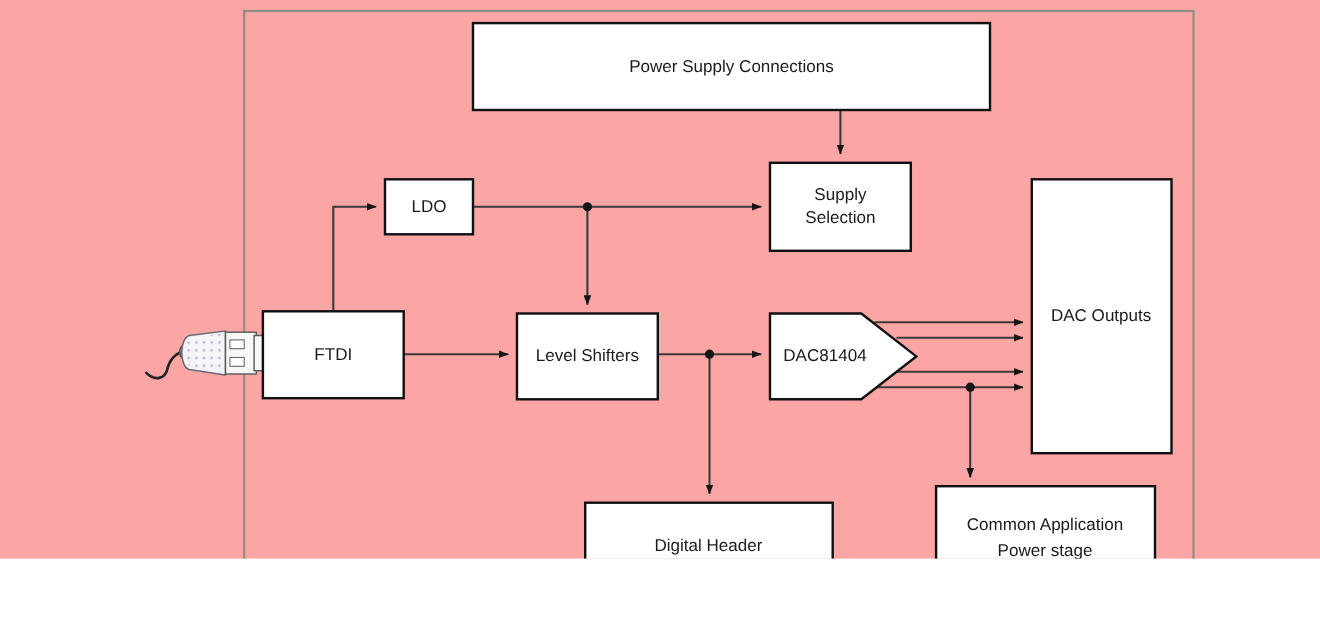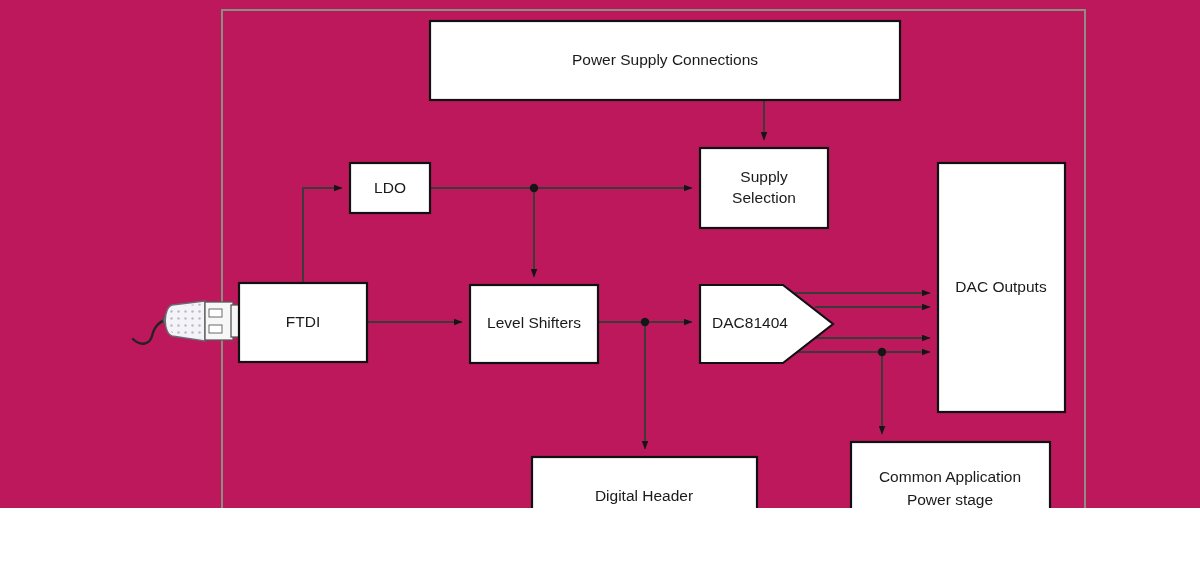--- a/index.html
+++ b/index.html
@@ -7,21 +7,21 @@
     padding: 0;
     background: #ffffff;
   }
   body {
     font-family: "Liberation Sans", sans-serif;
   }
   #canvas {
     position: relative;
     width: 1200px;
     height: 508px;
-    background: #be185d;
+    background: #fca5a5;
     overflow: hidden;
   }
   #diagram-svg {
     position: absolute;
     top: 0;
     left: 0;
     width: 1200px;
     height: 564px;
   }
   .blk-label {

